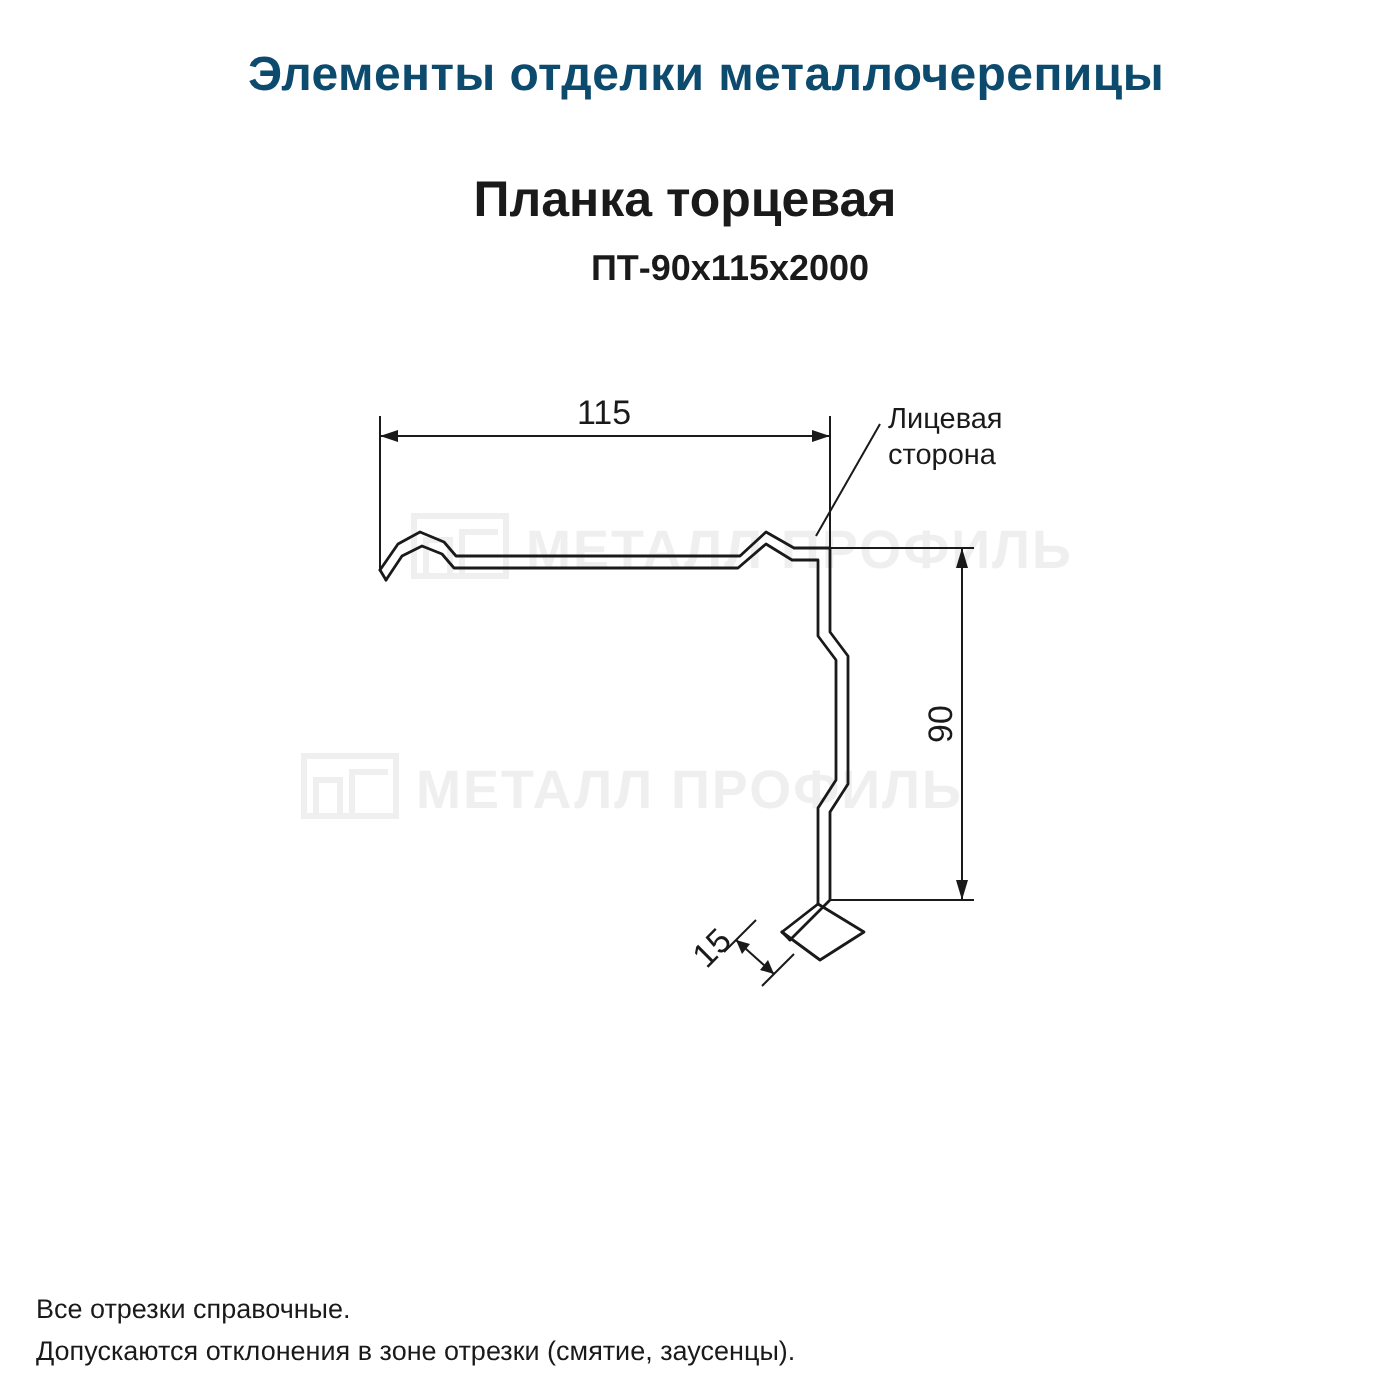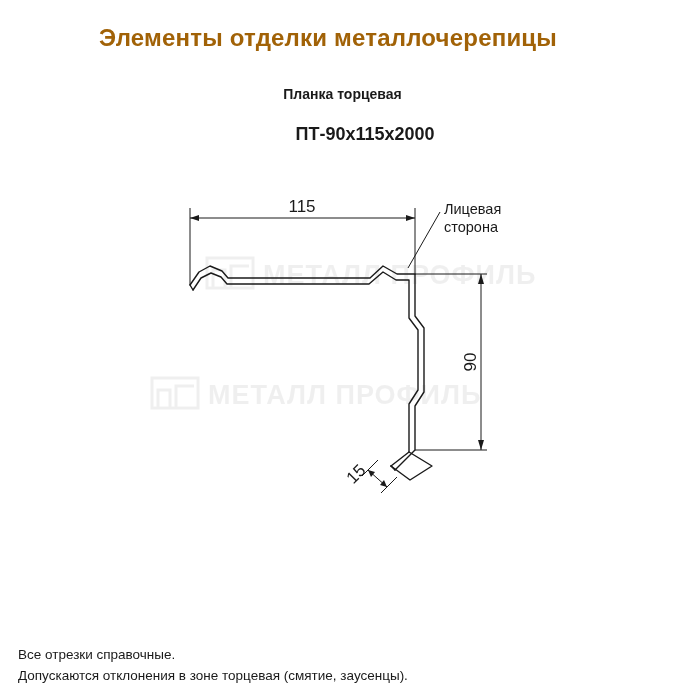--- a/index.html
+++ b/index.html
@@ -24,29 +24,30 @@
   
   .title-main {
     position: absolute;
     top: 24px;
     left: 0;
     width: 656px;
     text-align: center;
     font-size: 24px;
     font-weight: bold;
     letter-spacing: 0.2px;
-    color: #a16207;
+    color: #0c4a6e;
+    padding-left: 25px;
   }
   .title-sub {
     position: absolute;
     top: 86px;
     left: 0;
     width: 685px;
     text-align: center;
-    font-size: 14px;
+    font-size: 25px;
     font-weight: bold;
     color: #1a1a1a;
   }
   .title-code {
     position: absolute;
     top: 124px;
     left: 15px;
     width: 700px;
     text-align: center;
     font-size: 18px;
@@ -221,16 +222,16 @@
       <line class="line" x1="368" y1="300" x2="387" y2="317"></line>
       <path d="M368 300 L375 302 L371 307 Z" fill="#1a1a1a"></path>
       <path d="M387 317 L380 315 L384 310 Z" fill="#1a1a1a"></path>
       <text class="lbl-dim" x="360" y="308" text-anchor="middle" transform="rotate(-45 360 308)">15</text>
 
     </svg>
   </div>
 
   <div class="footer">
     <div>Все отрезки справочные.</div>
-    <div>Допускаются отклонения в зоне торцевая (смятие, заусенцы).</div>
+    <div>Допускаются отклонения в зоне отрезки (смятие, заусенцы).</div>
   </div>
 
 </div>
 
 </body></html>

